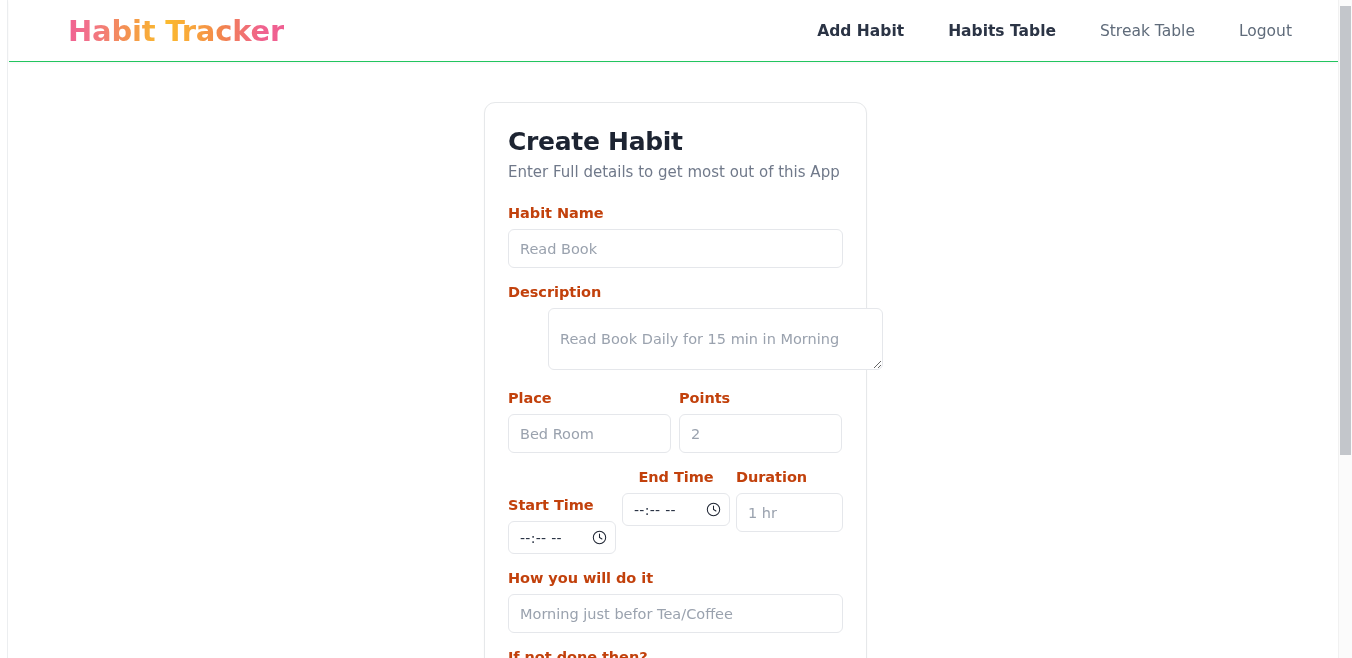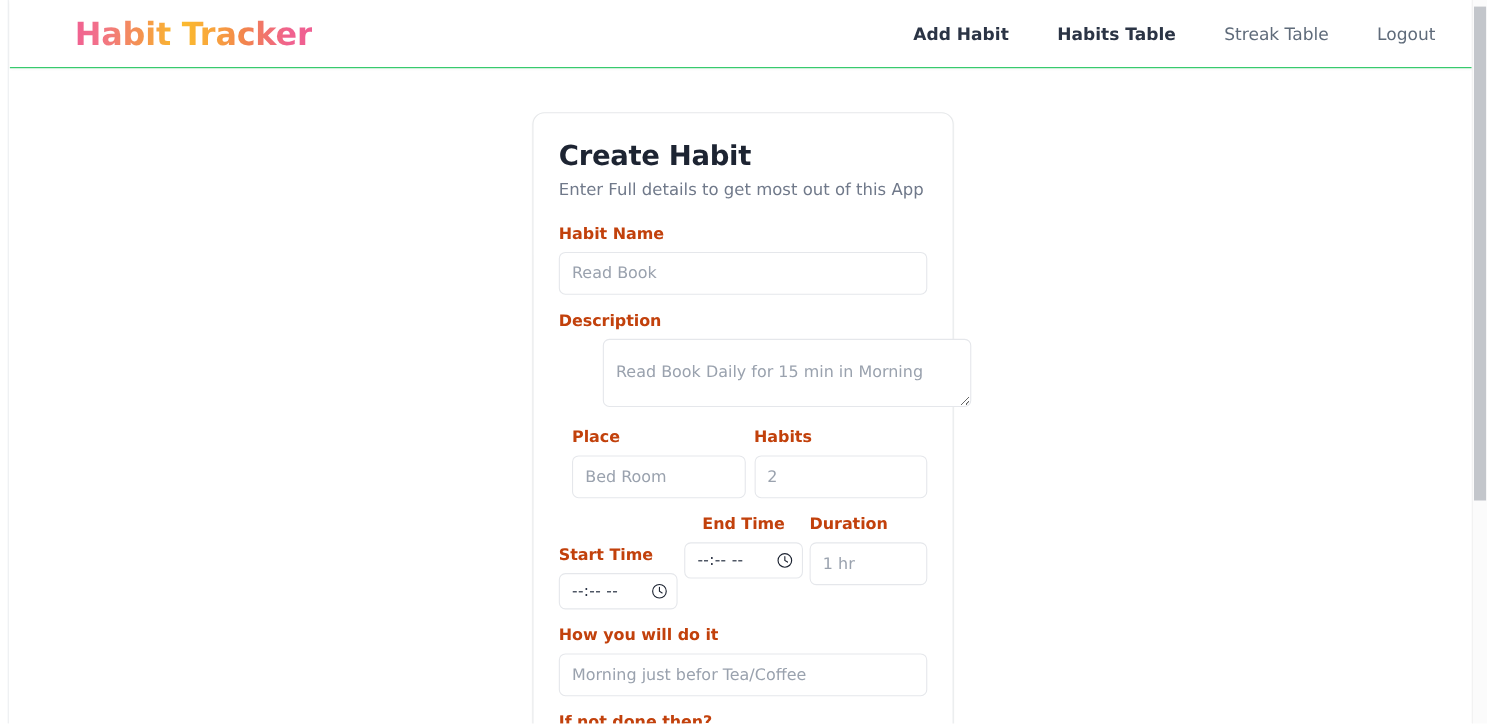--- a/index.html
+++ b/index.html
@@ -59,21 +59,21 @@
         #ef5f92 100%);
     -webkit-background-clip: text;
     background-clip: text;
     color: transparent;
     -webkit-text-fill-color: transparent;
     white-space: nowrap;
   }
 
   .nav-links {
     margin-left: auto;
-    margin-right: 33px;
+    margin-right: 46px;
     display: flex;
     align-items: center;
     gap: 0px;
   }
   .nav-link {
     font-size: 15.5px;
     color: #5f6b7a;
     text-decoration: none;
     padding: 8px 0;
     margin-left: 44px;
@@ -151,21 +151,21 @@
     padding: 20px 11px;
     resize: vertical;
     line-height: 1.4;
     margin-left: 40px;
   }
 
   .row { display: flex; }
   .row .col { margin-bottom: 0; }
 
   
-  .row-two .col-place { width: 163px; margin-right: 8px; margin-left: 12px; }
+  .row-two .col-place { width: 163px; margin-right: 8px; }
   .row-two .col-points { width: 163px; }
 
   
   .row-time .col-start { width: 108px; margin-right: 6px; margin-top: 28px; }
   .row-time .col-end   { width: 108px; margin-right: 6px; text-align: center; }
   .row-time .col-dur   { width: 107px; }
 
   .time-wrap { position: relative; }
   .time-input {
     width: 100%;
@@ -257,21 +257,21 @@
         <label class="label">Description</label>
         <textarea class="input" placeholder="Read Book Daily for 15 min in Morning" style=""></textarea>
       </div>
 
       <div class="field row row-two">
         <div class="field col col-place">
           <label class="label">Place</label>
           <input class="input" type="text" placeholder="Bed Room" style="">
         </div>
         <div class="field col col-points">
-          <label class="label">Habits</label>
+          <label class="label">Points</label>
           <input class="input" type="text" placeholder="2" style="">
         </div>
       </div>
 
       <div class="field row row-time">
 
         <div class="field col col-start">
           <label class="label">Start Time</label>
           <div class="time-wrap">
             <div class="time-input">

